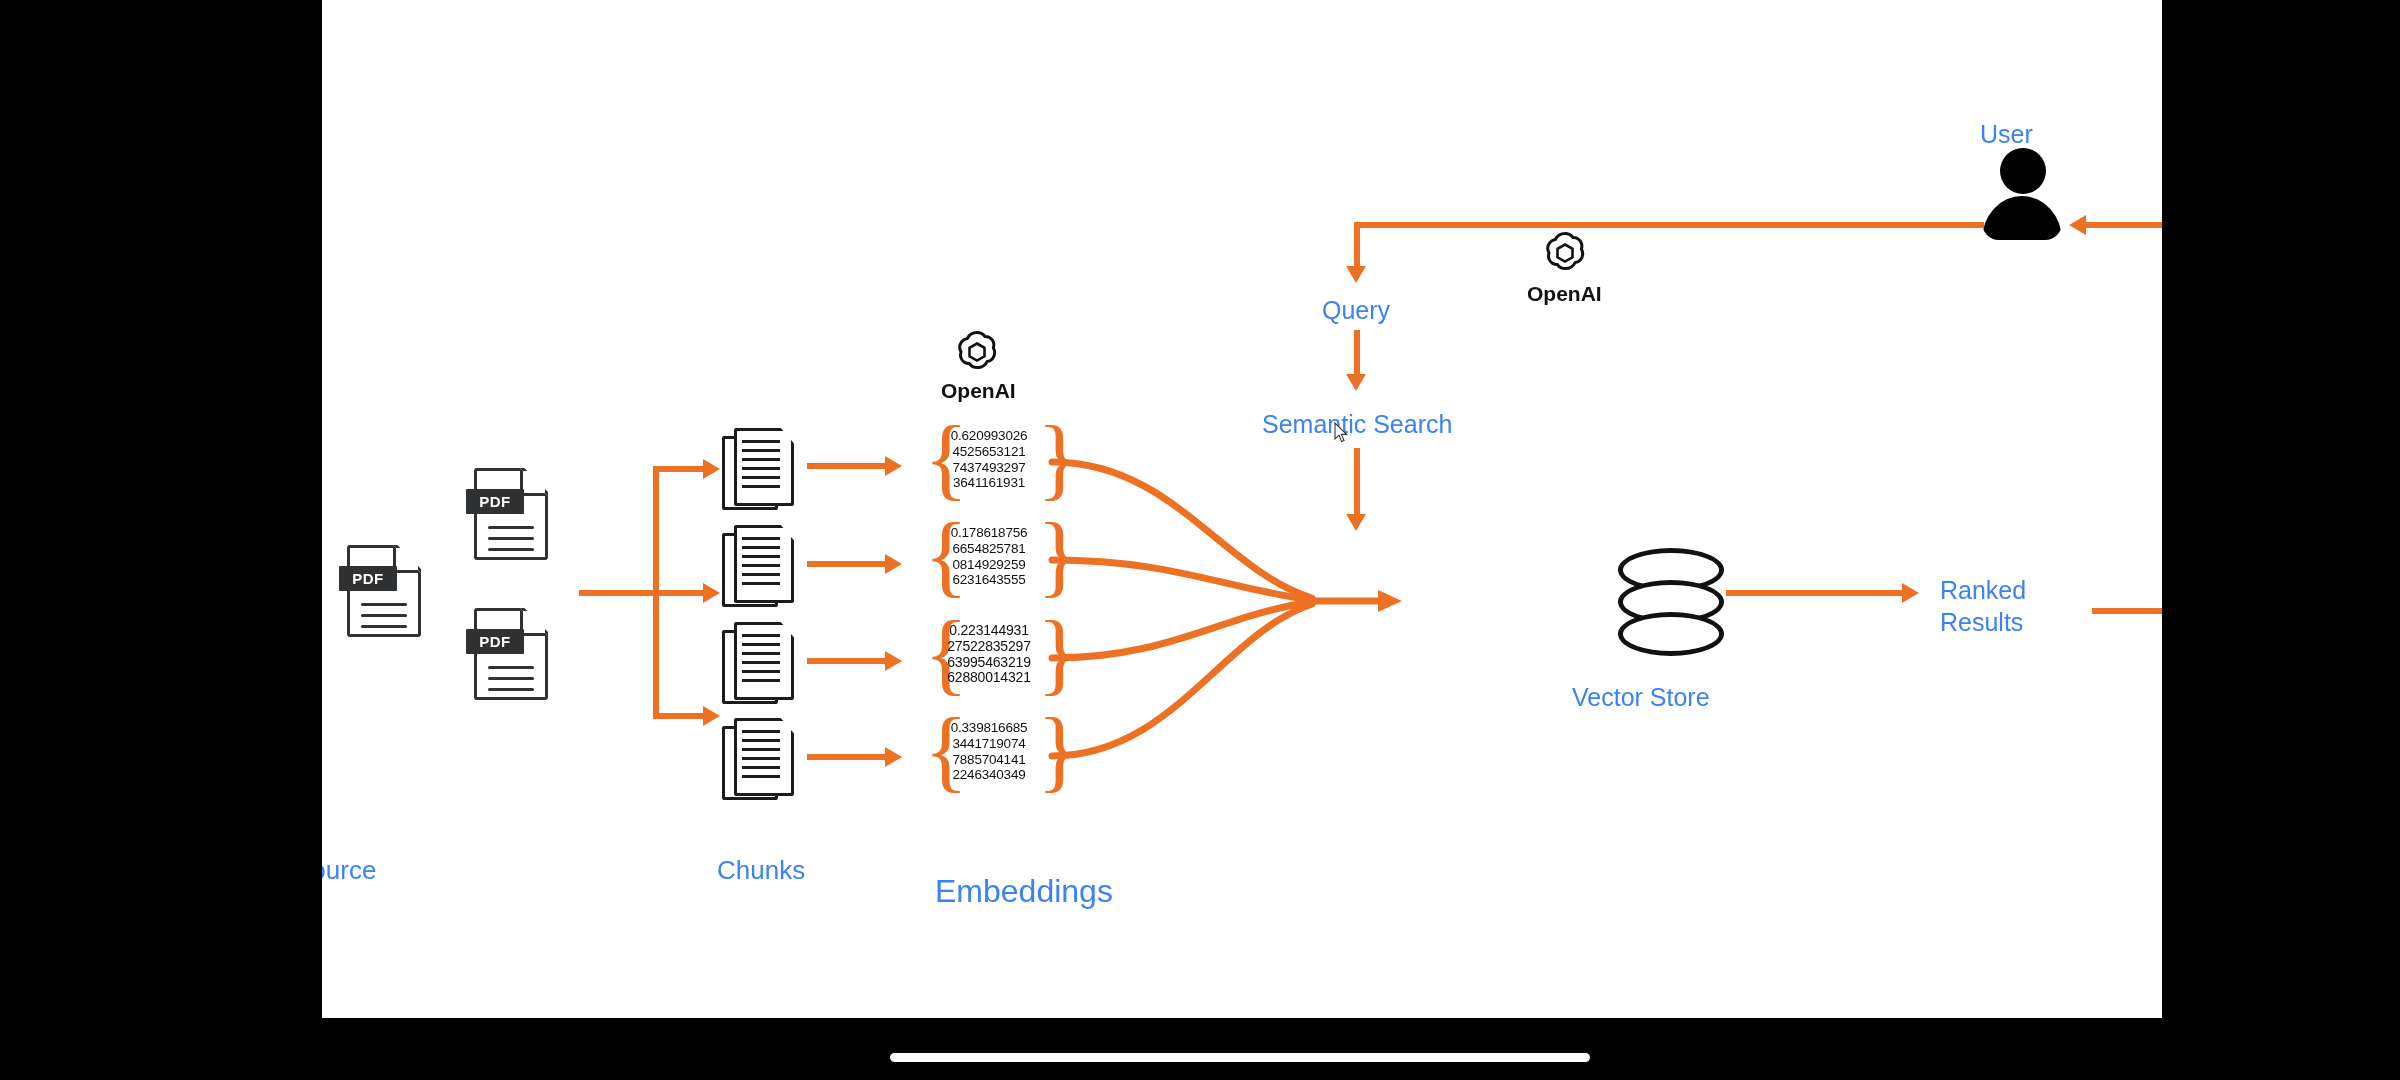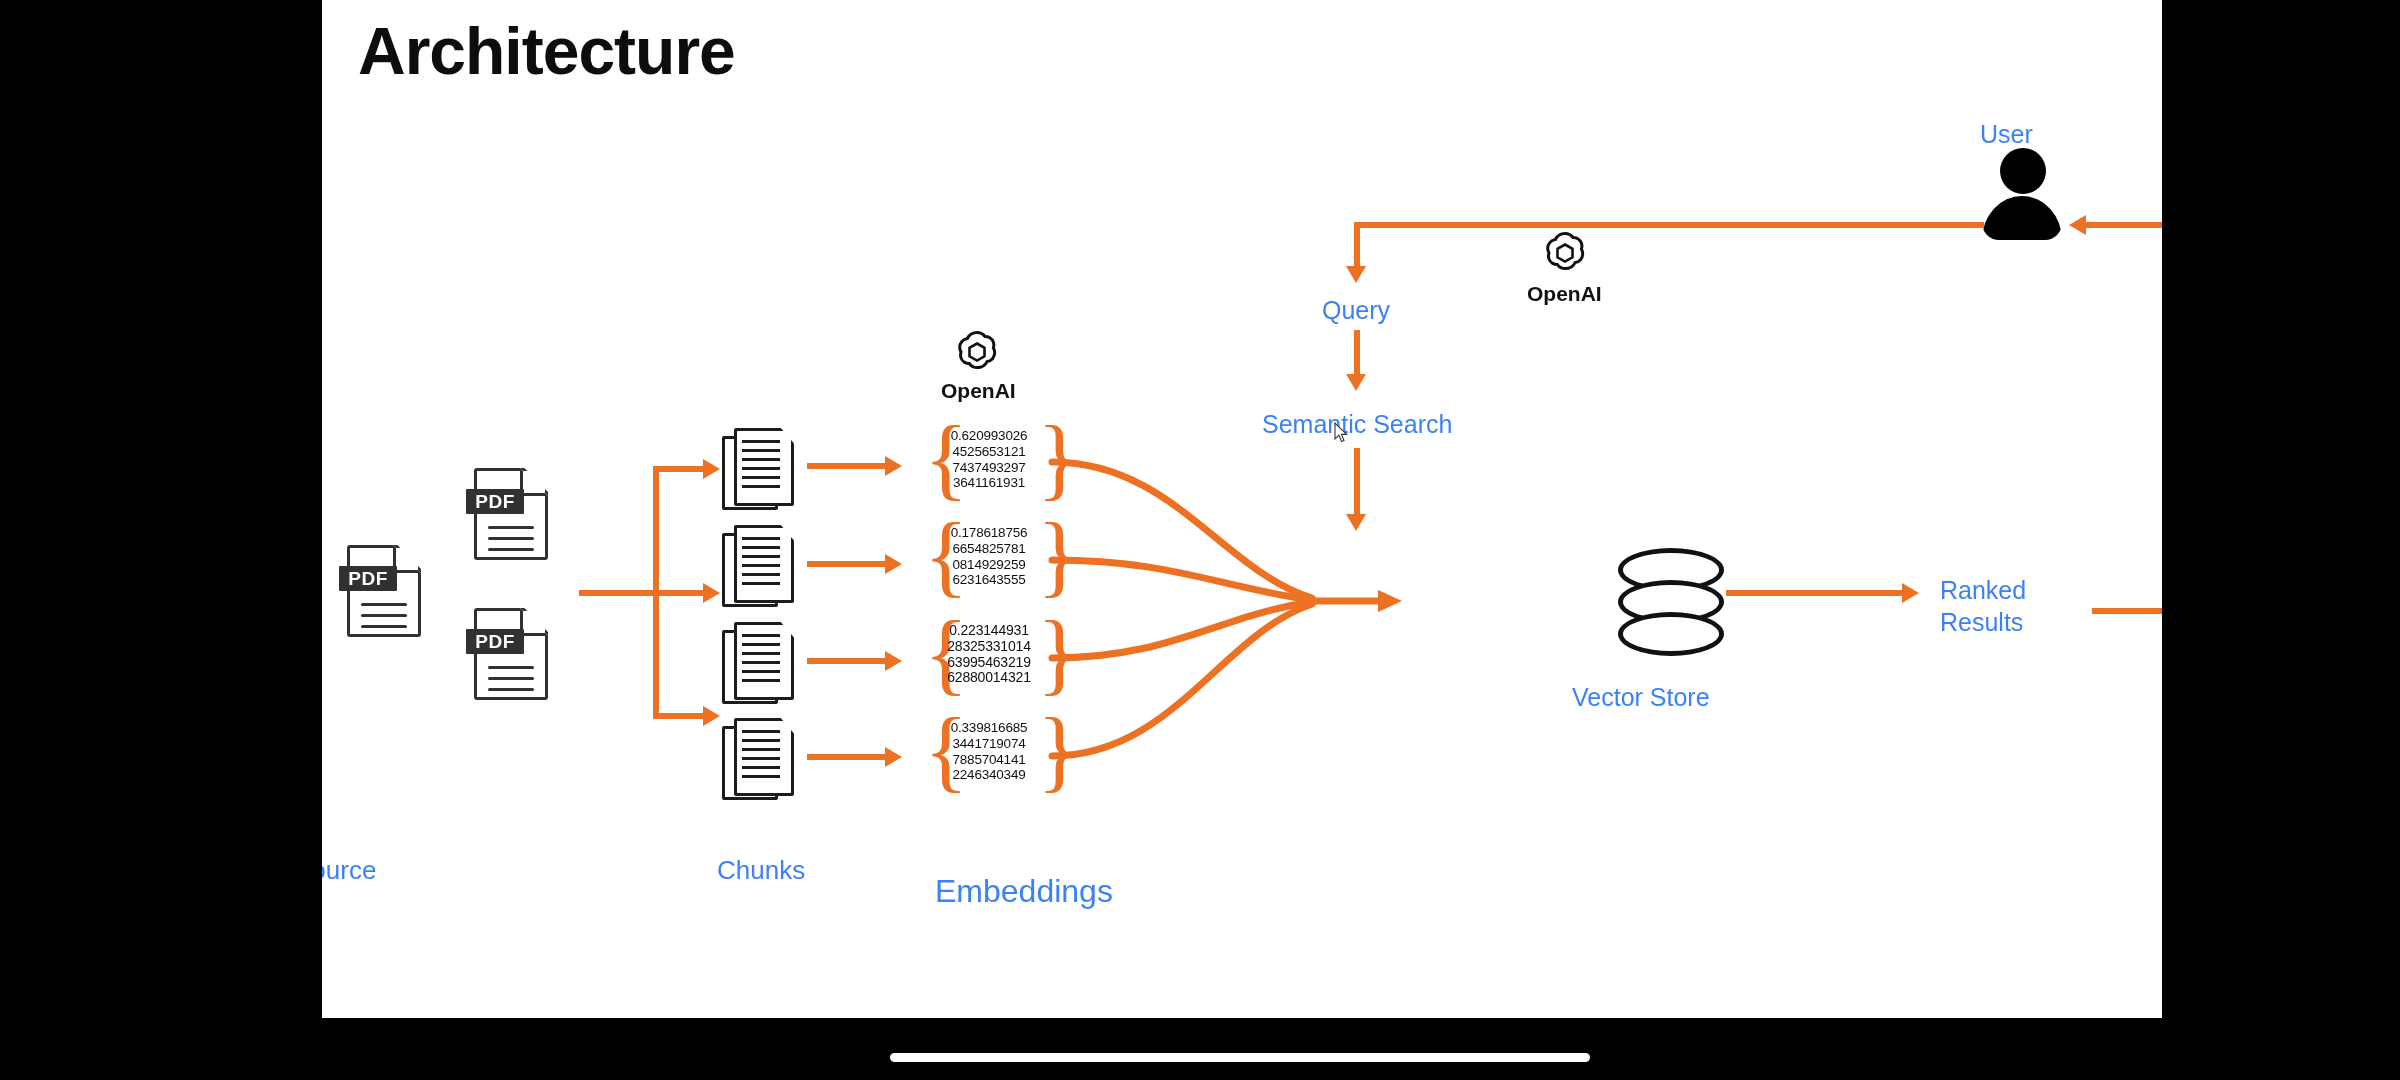--- a/index.html
+++ b/index.html
@@ -67,21 +67,21 @@
     clip-path:polygon(0 0, 68% 0, 100% 26%, 100% 100%, 0 100%);
   }
   .pdf .fold{
     position:absolute;right:0;top:0;width:25px;height:25px;
     border-left:3px solid #2f3133;border-bottom:3px solid #2f3133;
     background:#fff;transform:skewX(0);
     clip-path:polygon(0 0,100% 100%,0 100%);
   }
   .pdf .badge{
     position:absolute;left:-8px;top:21px;width:58px;height:25px;
-    background:#2f3133;color:#fff;font-size:19px;font-weight:bold;
+    background:#2f3133;color:#fff;font-size:15px;font-weight:bold;
     display:flex;align-items:center;justify-content:center;
     letter-spacing:.5px;border-radius:1px;
   }
   .pdf .ln{position:absolute;left:14px;height:3px;background:#2f3133;border-radius:2px;}
 
   
   .chunk{position:absolute;width:66px;height:80px;}
   .chunk .back{
     position:absolute;left:0;top:8px;width:50px;height:68px;
     border:3px solid #1c1c1c;background:#fff;border-radius:2px;
@@ -147,21 +147,20 @@
     background:#fff;border-radius:5px;
   }
 </style>
 </head>
 <body>
 
 <div id="stage">
 
   <div id="slide">
 
-    <div id="title">Architecture</div>
 
 
     <div class="pdf" style="left:25px;top:545px;">
       <div class="page"></div>
       <div class="fold"></div>
       <div class="badge">PDF</div>
       <div class="ln" style="top:58px;width:46px;"></div>
       <div class="ln" style="top:69px;width:46px;"></div>
       <div class="ln" style="top:80px;width:46px;"></div>
     </div>
@@ -272,21 +271,21 @@
         <div>6654825781</div>
         <div>0814929259</div>
         <div>6231643555</div>
       </div>
     </div>
     <div class="emb" style="left:608px;top:623px;">
       <div class="brace l">{</div>
       <div class="brace r">}</div>
       <div class="nums" style="font-size:14px;">
         <div>0.223144931</div>
-        <div>28325331014</div>
+        <div>27522835297</div>
         <div>63995463219</div>
         <div>62880014321</div>
       </div>
     </div>
     <div class="emb" style="left:608px;top:720px;">
       <div class="brace l">{</div>
       <div class="brace r">}</div>
       <div class="nums">
         <div>0.339816685</div>
         <div>3441719074</div>

